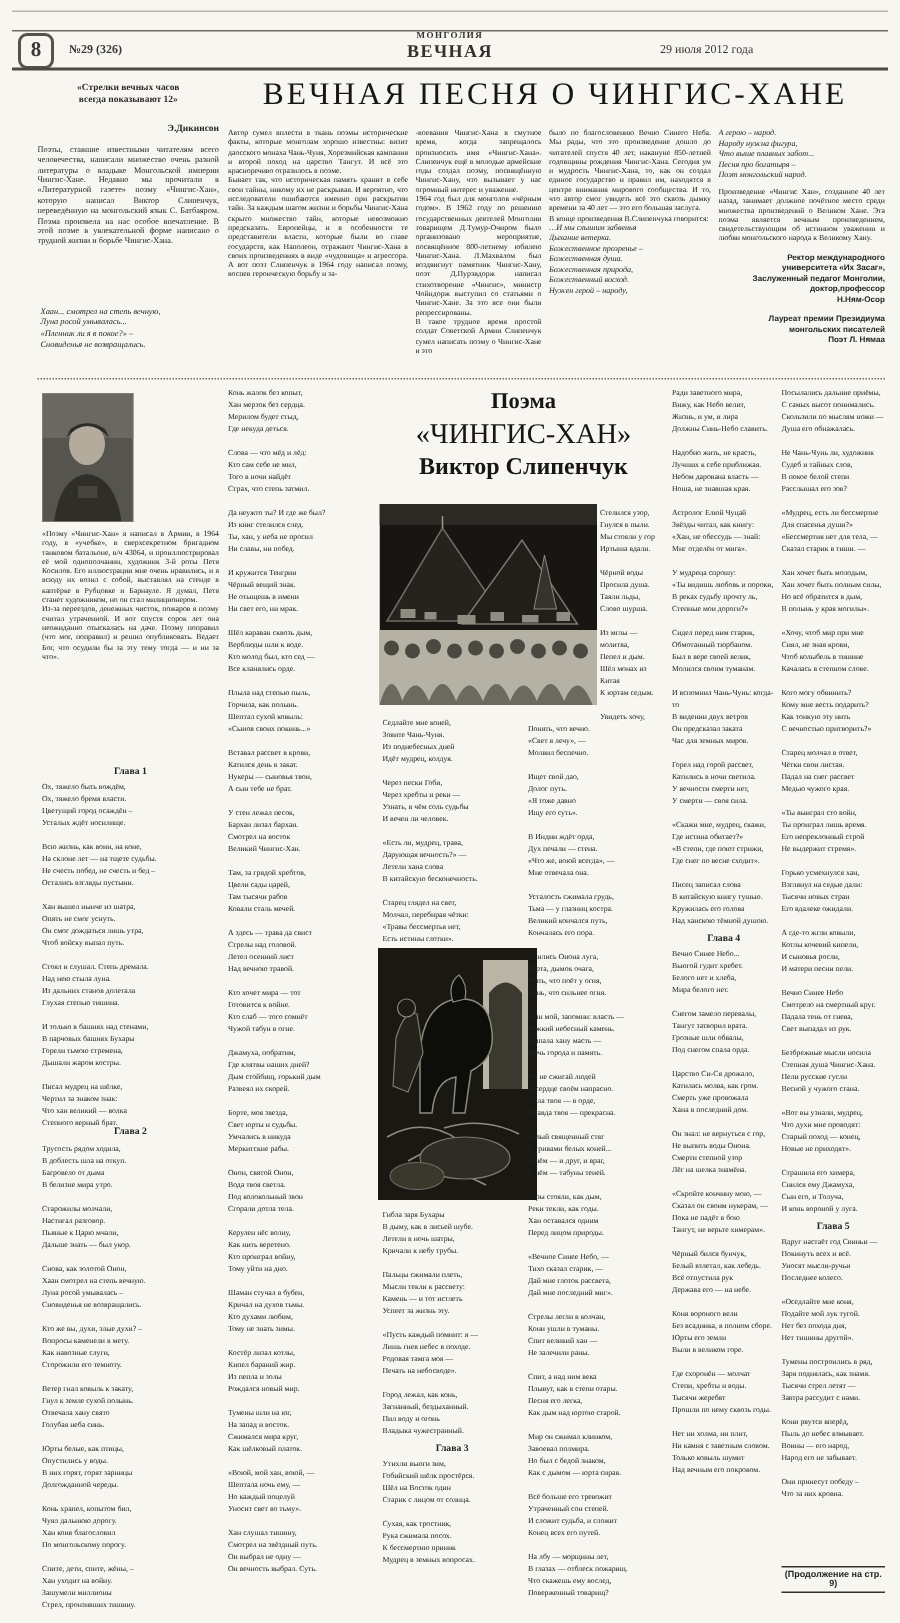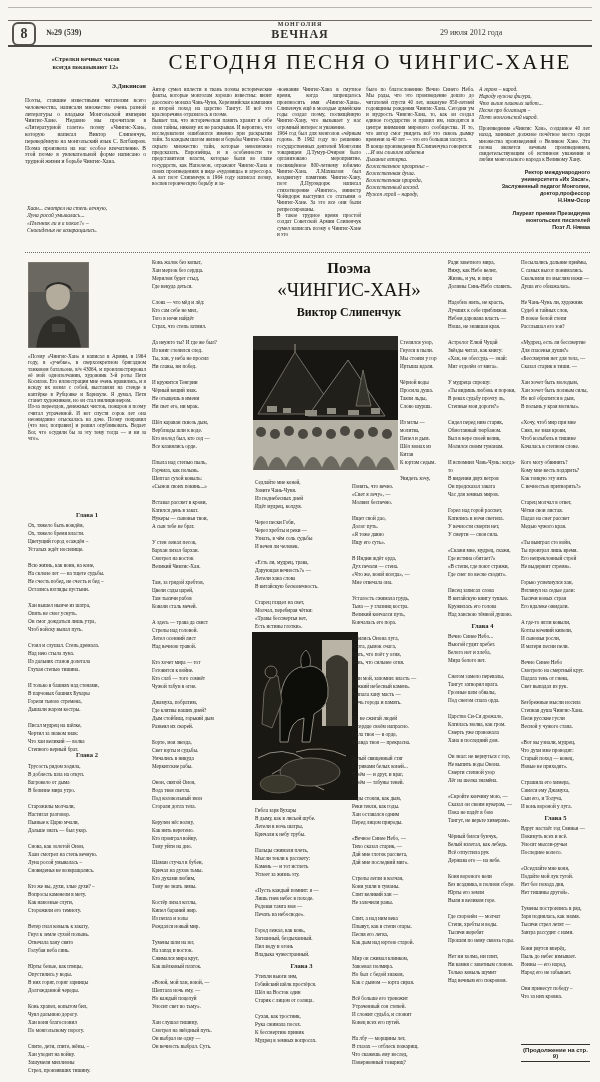--- a/index.html
+++ b/index.html
@@ -41,59 +41,59 @@
   .bio{left:28px;top:353px;width:118px;height:153px;}
   .chap{font-weight:bold;font-size:6.5px;text-align:center;margin:4px 0 3px 0;}
   .chapabs{font-weight:bold;font-size:6.5px;text-align:center;}
   .plines{font-size:5.2px;line-height:8px;white-space:pre-line;overflow:hidden;}
   .p1a{left:28px;top:511px;width:118px;height:240px;}
   .p1b{left:28px;top:751px;width:118px;height:319px;}
   .p2{left:152px;top:258px;width:100px;height:812px;}
   .ptitle{left:253px;top:258px;width:192px;text-align:center;color:#171612;}
   .ptitle .t1{font-size:15px;font-weight:bold;line-height:20px;}
   .ptitle .t2{font-size:19px;font-weight:normal;line-height:24px;}
-  .ptitle .t3{font-size:12px;font-weight:bold;line-height:20px;text-align:center;}
+  .ptitle .t3{font-size:16px;font-weight:bold;line-height:20px;text-align:center;}
   .wc1{left:253px;top:336px;width:145px;height:134px;}
   .wc2{left:252px;top:632px;width:106px;height:168px;}
   .p3a{left:255px;top:478px;width:93px;height:150px;}
   .p3b{left:255px;top:806px;width:93px;height:264px;overflow:hidden;}
   .p4{left:352px;top:338px;width:93px;height:732px;overflow:hidden;}
   .p4 .spacer{float:left;width:48px;height:140px;}
   .p5{left:448px;top:258px;width:69px;height:812px;overflow:hidden;}
   .p6{left:521px;top:258px;width:69px;height:780px;overflow:hidden;}
   .contbox{left:521px;top:1044px;width:69px;border-top:1px solid #34322c;border-bottom:1px solid #34322c;
            padding:2px 0;text-align:center;font-weight:bold;font-size:6px;
            font-family:"Liberation Sans",sans-serif;}
 </style>
 </head>
 <body>
 
 <div id="page">
 
   <div class="abs topline"></div>
   <div class="abs rule1"></div>
   <div class="abs pagenum">8</div>
-  <div class="abs issue">№29 (539)</div>
+  <div class="abs issue">№29 (326)</div>
   <div class="abs masthead">
     <div class="m1">МОНГОЛИЯ</div>
     <div class="m2">ВЕЧНАЯ</div>
   </div>
   <div class="abs date">29 июля 2012 года</div>
   <div class="abs rule2"></div>
 
   <div class="abs epi">«Стрелки вечных часов
 всегда показывают 12»</div>
   <div class="abs epiauth">Э.Дикинсон</div>
   <div class="abs prose leadintro">Поэты, ставшие известными читателям всего человечества, написали множество очень разной литературы о владыке Монгольской империи Чингис-Хане. Недавно мы прочитали в «Литературной газете» поэму «Чингис-Хан», которую написал Виктор Слипенчук, переведённую на монгольский язык С. Батбаяром. Поэма произвела на нас особое впечатление. В этой поэме в увлекательной форме написано о трудной жизни и борьбе Чингис-Хана.</div>
   <div class="abs leadquote">Хаан... смотрел на степь вечную,
 Луна росой умывалась...
 «Пленник ли я в покое?» –
 Сновиденья не возвращались.</div>
 
-  <div class="abs arttitle">СЕГОДНЯ ПЕСНЯ О ЧИНГИС-ХАНЕ</div>
+  <div class="abs arttitle">ВЕЧНАЯ ПЕСНЯ О ЧИНГИС-ХАНЕ</div>
   <div class="abs prose colA">Автор сумел вплести в ткань поэмы исторические факты, которые монголам хорошо известны: визит даосского монаха Чань-Чуня, Хорезмийская кампания и второй поход на царство Тангут. И всё это красноречиво отразилось в поэме.
 Бывает так, что историческая память хранит в себе свои тайны, никому их не раскрывая. И вероятно, что исследователи ошибаются именно при раскрытии тайн. За каждым шагом жизни и борьбы Чингис-Хана скрыто множество тайн, которые невозможно предсказать. Европейцы, и в особенности те представители власти, которые были во главе государств, как Наполеон, отражают Чингис-Хана в своих произведениях в виде «чудовища» и агрессора. А вот поэт Слипенчук в 1964 году написал поэму, воспев героическую борьбу и за-</div>
   <div class="abs prose colB">-воевания Чингис-Хана в смутное время, когда запрещалось произносить имя «Чингис-Хана». Слипенчук ещё в молодые армейские годы создал поэму, посвящённую Чингис-Хану, что вызывает у нас огромный интерес и уважение.
 1964 год был для монголов «чёрным годом». В 1962 году по решению государственных деятелей Монголии товарищем Д.Тумур-Очиром было организовано мероприятие, посвящённое 800-летнему юбилею Чингис-Хана. Л.Махвалом был воздвигнут памятник Чингис-Хану, поэт Д.Пурэвдорж написал стихотворение «Чингис», министр Чойндорж выступил со статьями о Чингис-Хане. За это все они были репрессированы.
 В такое трудное время простой солдат Советской Армии Слипенчук сумел написать поэму о Чингис-Хане и это</div>
   <div class="abs colC">
     <div class="prose">было по благословению Вечно Синего Неба. Мы рады, что это произведение дошло до читателей спустя 40 лет, накануне 850-летней годовщины рождения Чингис-Хана. Сегодня ум и мудрость Чингис-Хана, то, как он создал единое государство и правил им, находятся в центре внимания мирового сообщества. И то, что автор смог увидеть всё это сквозь дымку времени за 40 лет — это его большая заслуга.
 В конце произведения В.Слипенчука говорится:</div>
     <div class="averse">…И мы слышим забвенья
 Дыхание ветерка.

